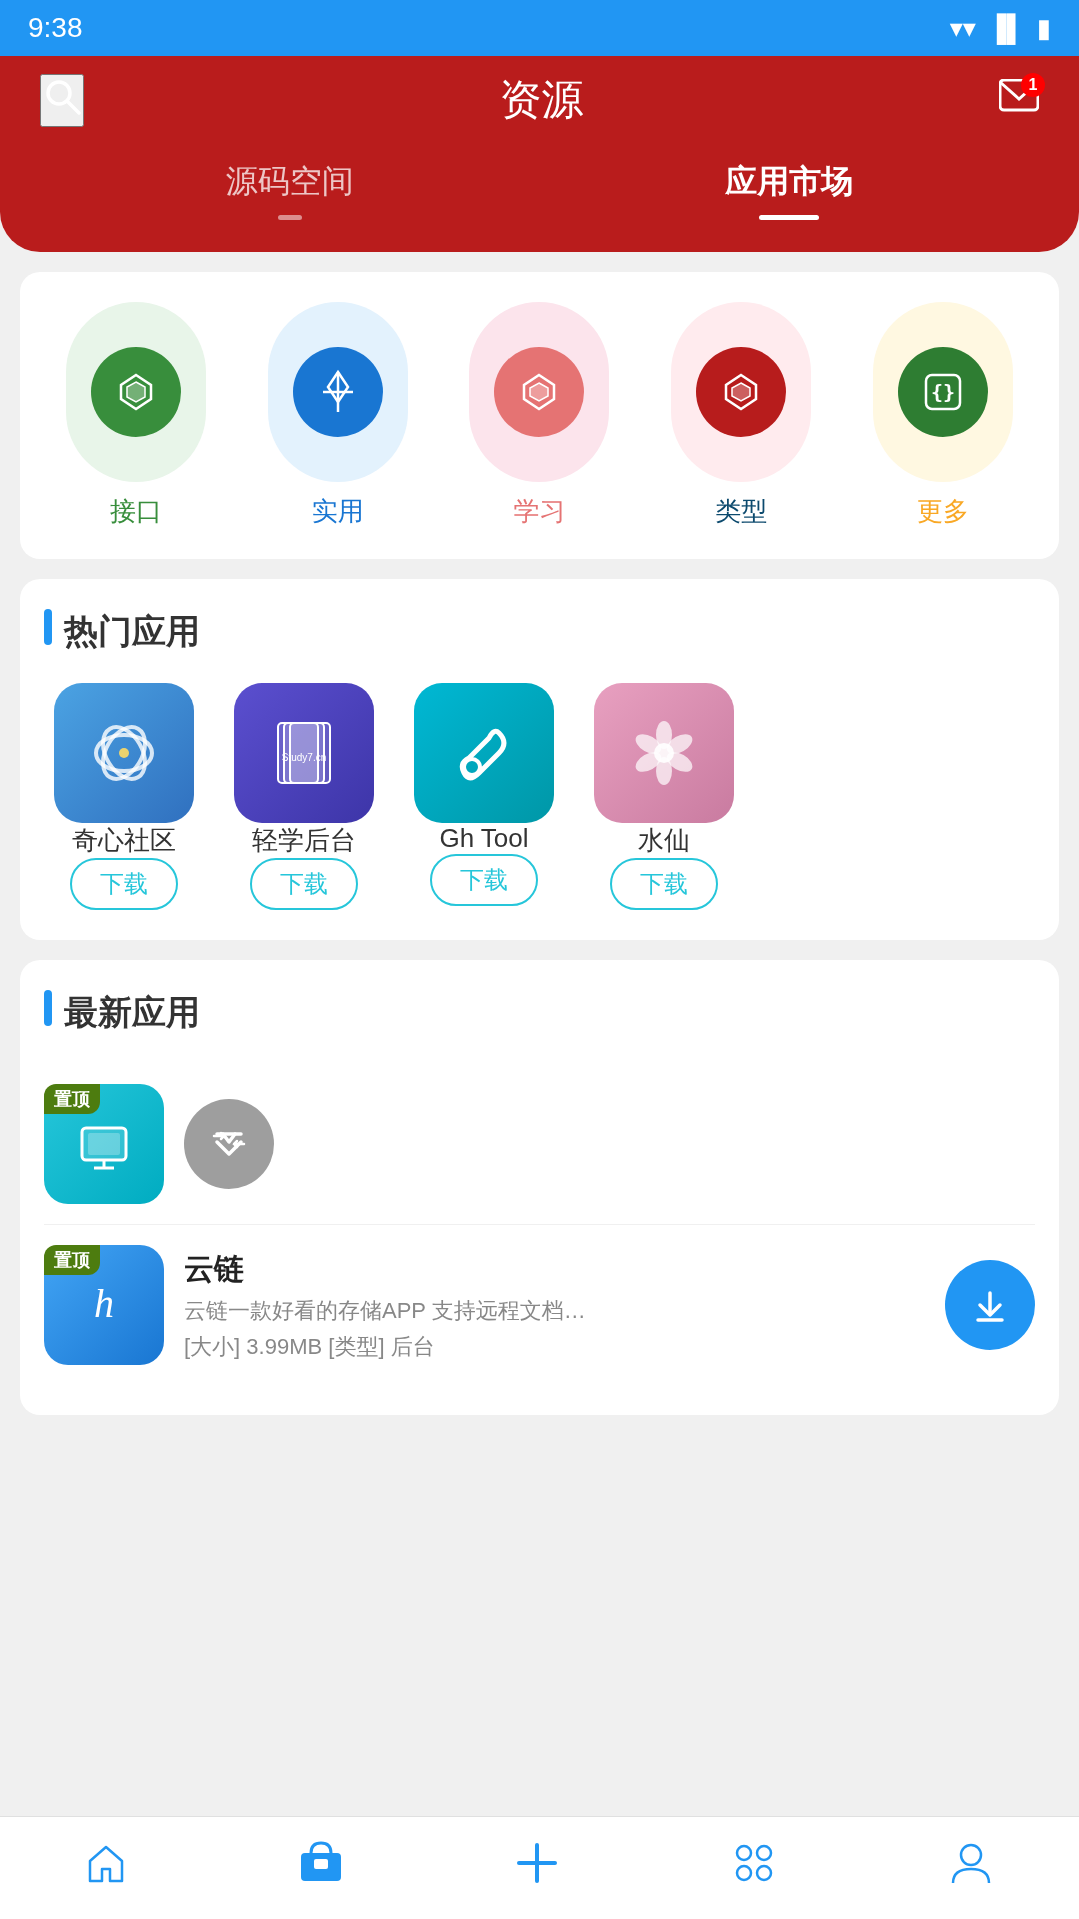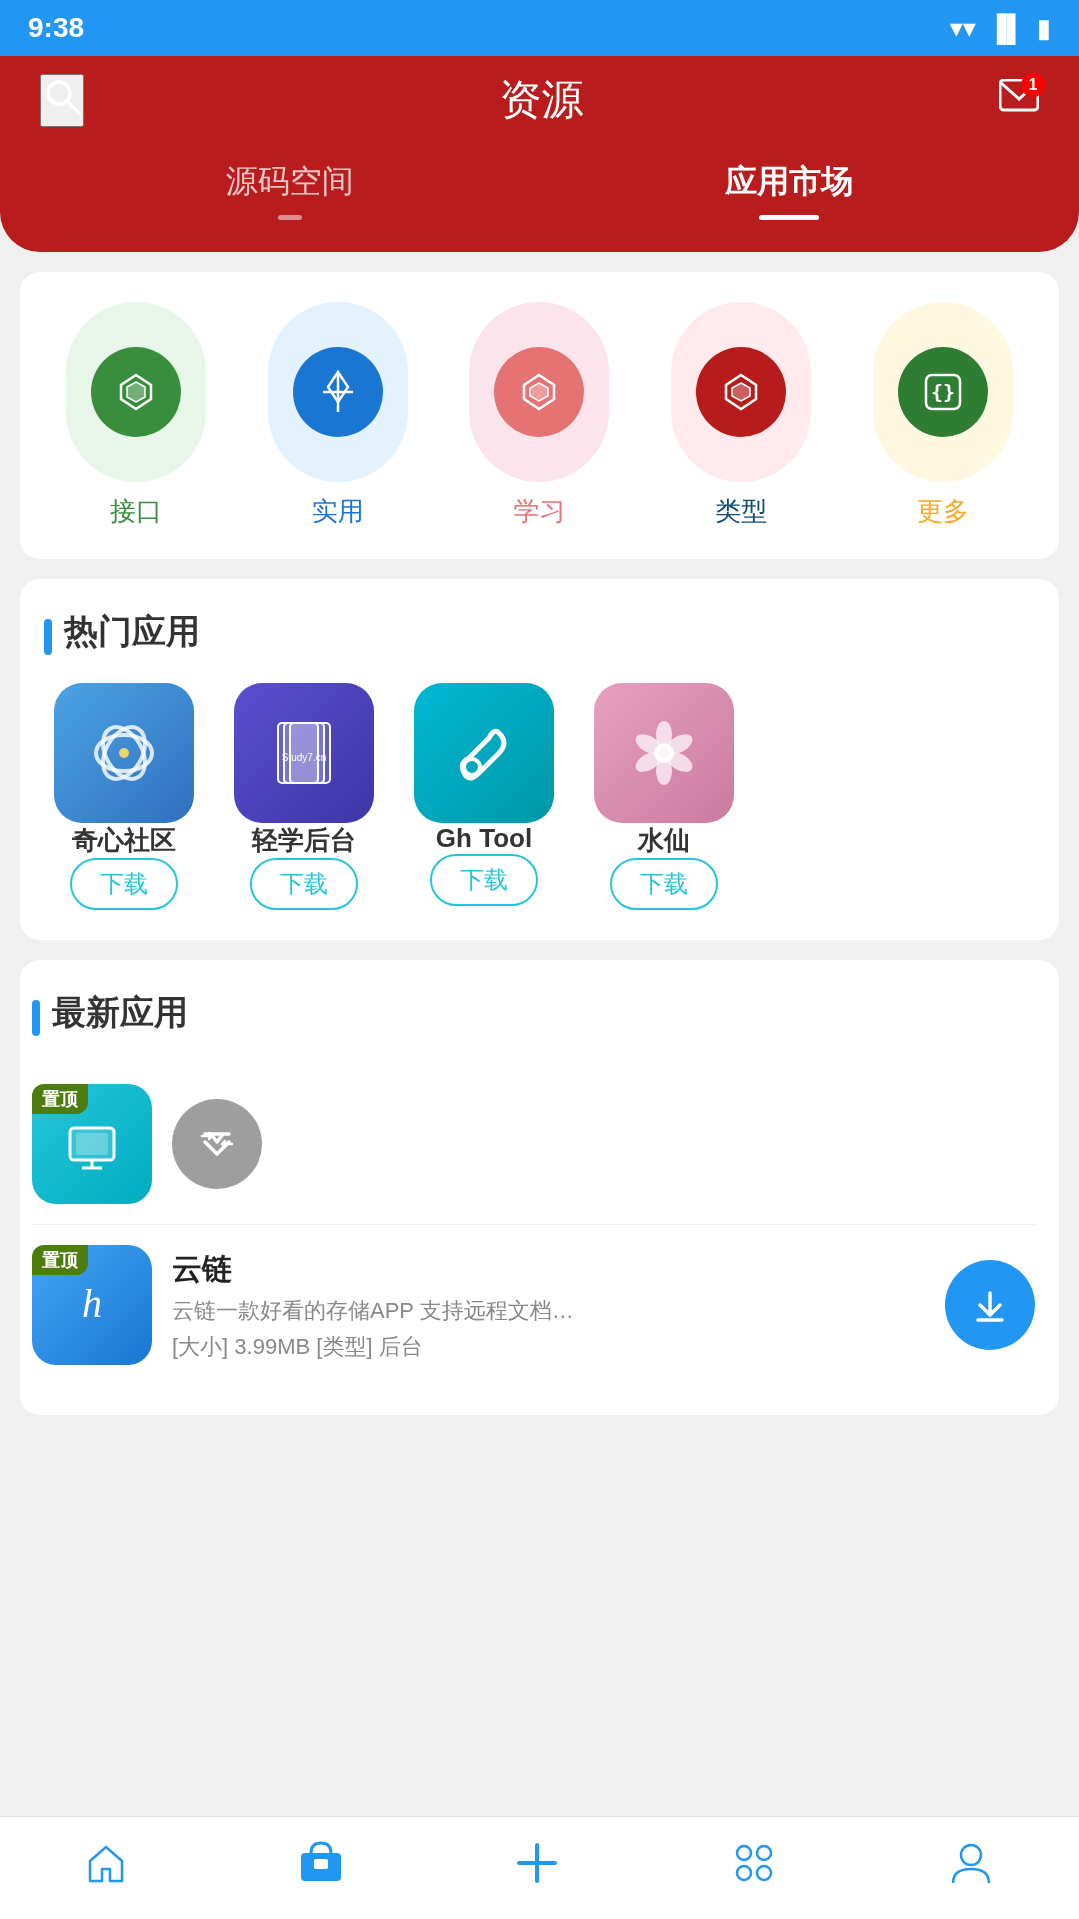--- a/index.html
+++ b/index.html
@@ -17,21 +17,21 @@
       background: #2196F3;
       display: flex;
       justify-content: space-between;
       align-items: center;
       padding: 12px 28px;
       height: 56px;
     }
     .status-time {
       color: white;
       font-size: 28px;
-      font-weight: 700;
+      font-weight: 400;
     }
     .status-icons {
       display: flex;
       align-items: center;
       gap: 12px;
     }
 
     
     .header {
       background: #b91c1c;
@@ -166,21 +166,21 @@
 
     
     .section-card {
       background: white;
       margin: 20px 20px 0;
       border-radius: 20px;
       padding: 30px 24px;
     }
     .section-title {
       display: flex;
-      align-items: flex-end;
+      align-items: flex-start;
       gap: 12px;
       margin-bottom: 28px;
     }
     .section-title-bar {
       width: 8px;
       height: 36px;
       background: #2196F3;
       border-radius: 4px;
     }
     .section-title-text {
@@ -206,21 +206,21 @@
       border-radius: 28px;
       display: flex;
       align-items: center;
       justify-content: center;
       font-size: 52px;
       color: white;
     }
     .app-name {
       font-size: 26px;
       color: #333;
-      font-weight: 700;
+      font-weight: 400;
       text-align: left;
     }
     .download-btn {
       border: 2px solid #26C6DA;
       color: #26C6DA;
       background: white;
       border-radius: 30px;
       padding: 8px 28px;
       font-size: 24px;
       cursor: pointer;
@@ -528,21 +528,21 @@
           <circle cx="40" cy="40" r="10" fill="rgba(255,255,255,0.9)"></circle>
         </svg>
       </div>
       <span class="app-name">水仙</span>
       <button class="download-btn">下载</button>
     </div>
 
   </div>
 </div>
 
-<div class="section-card" style="margin-bottom: 160px; padding-left: 12px;">
+<div class="section-card" style="margin-bottom: 160px;">
   <div class="section-title">
     <div class="section-title-bar"></div>
     <span class="section-title-text">最新应用</span>
   </div>
 
   <div class="latest-item">
     <div class="latest-icon-wrap">
       <div class="latest-icon icon-kafei">
         <svg width="60" height="60" viewBox="0 0 60 60" fill="none">
           <rect x="8" y="14" width="44" height="32" rx="4" stroke="white" stroke-width="3" fill="rgba(255,255,255,0.15)"></rect>

